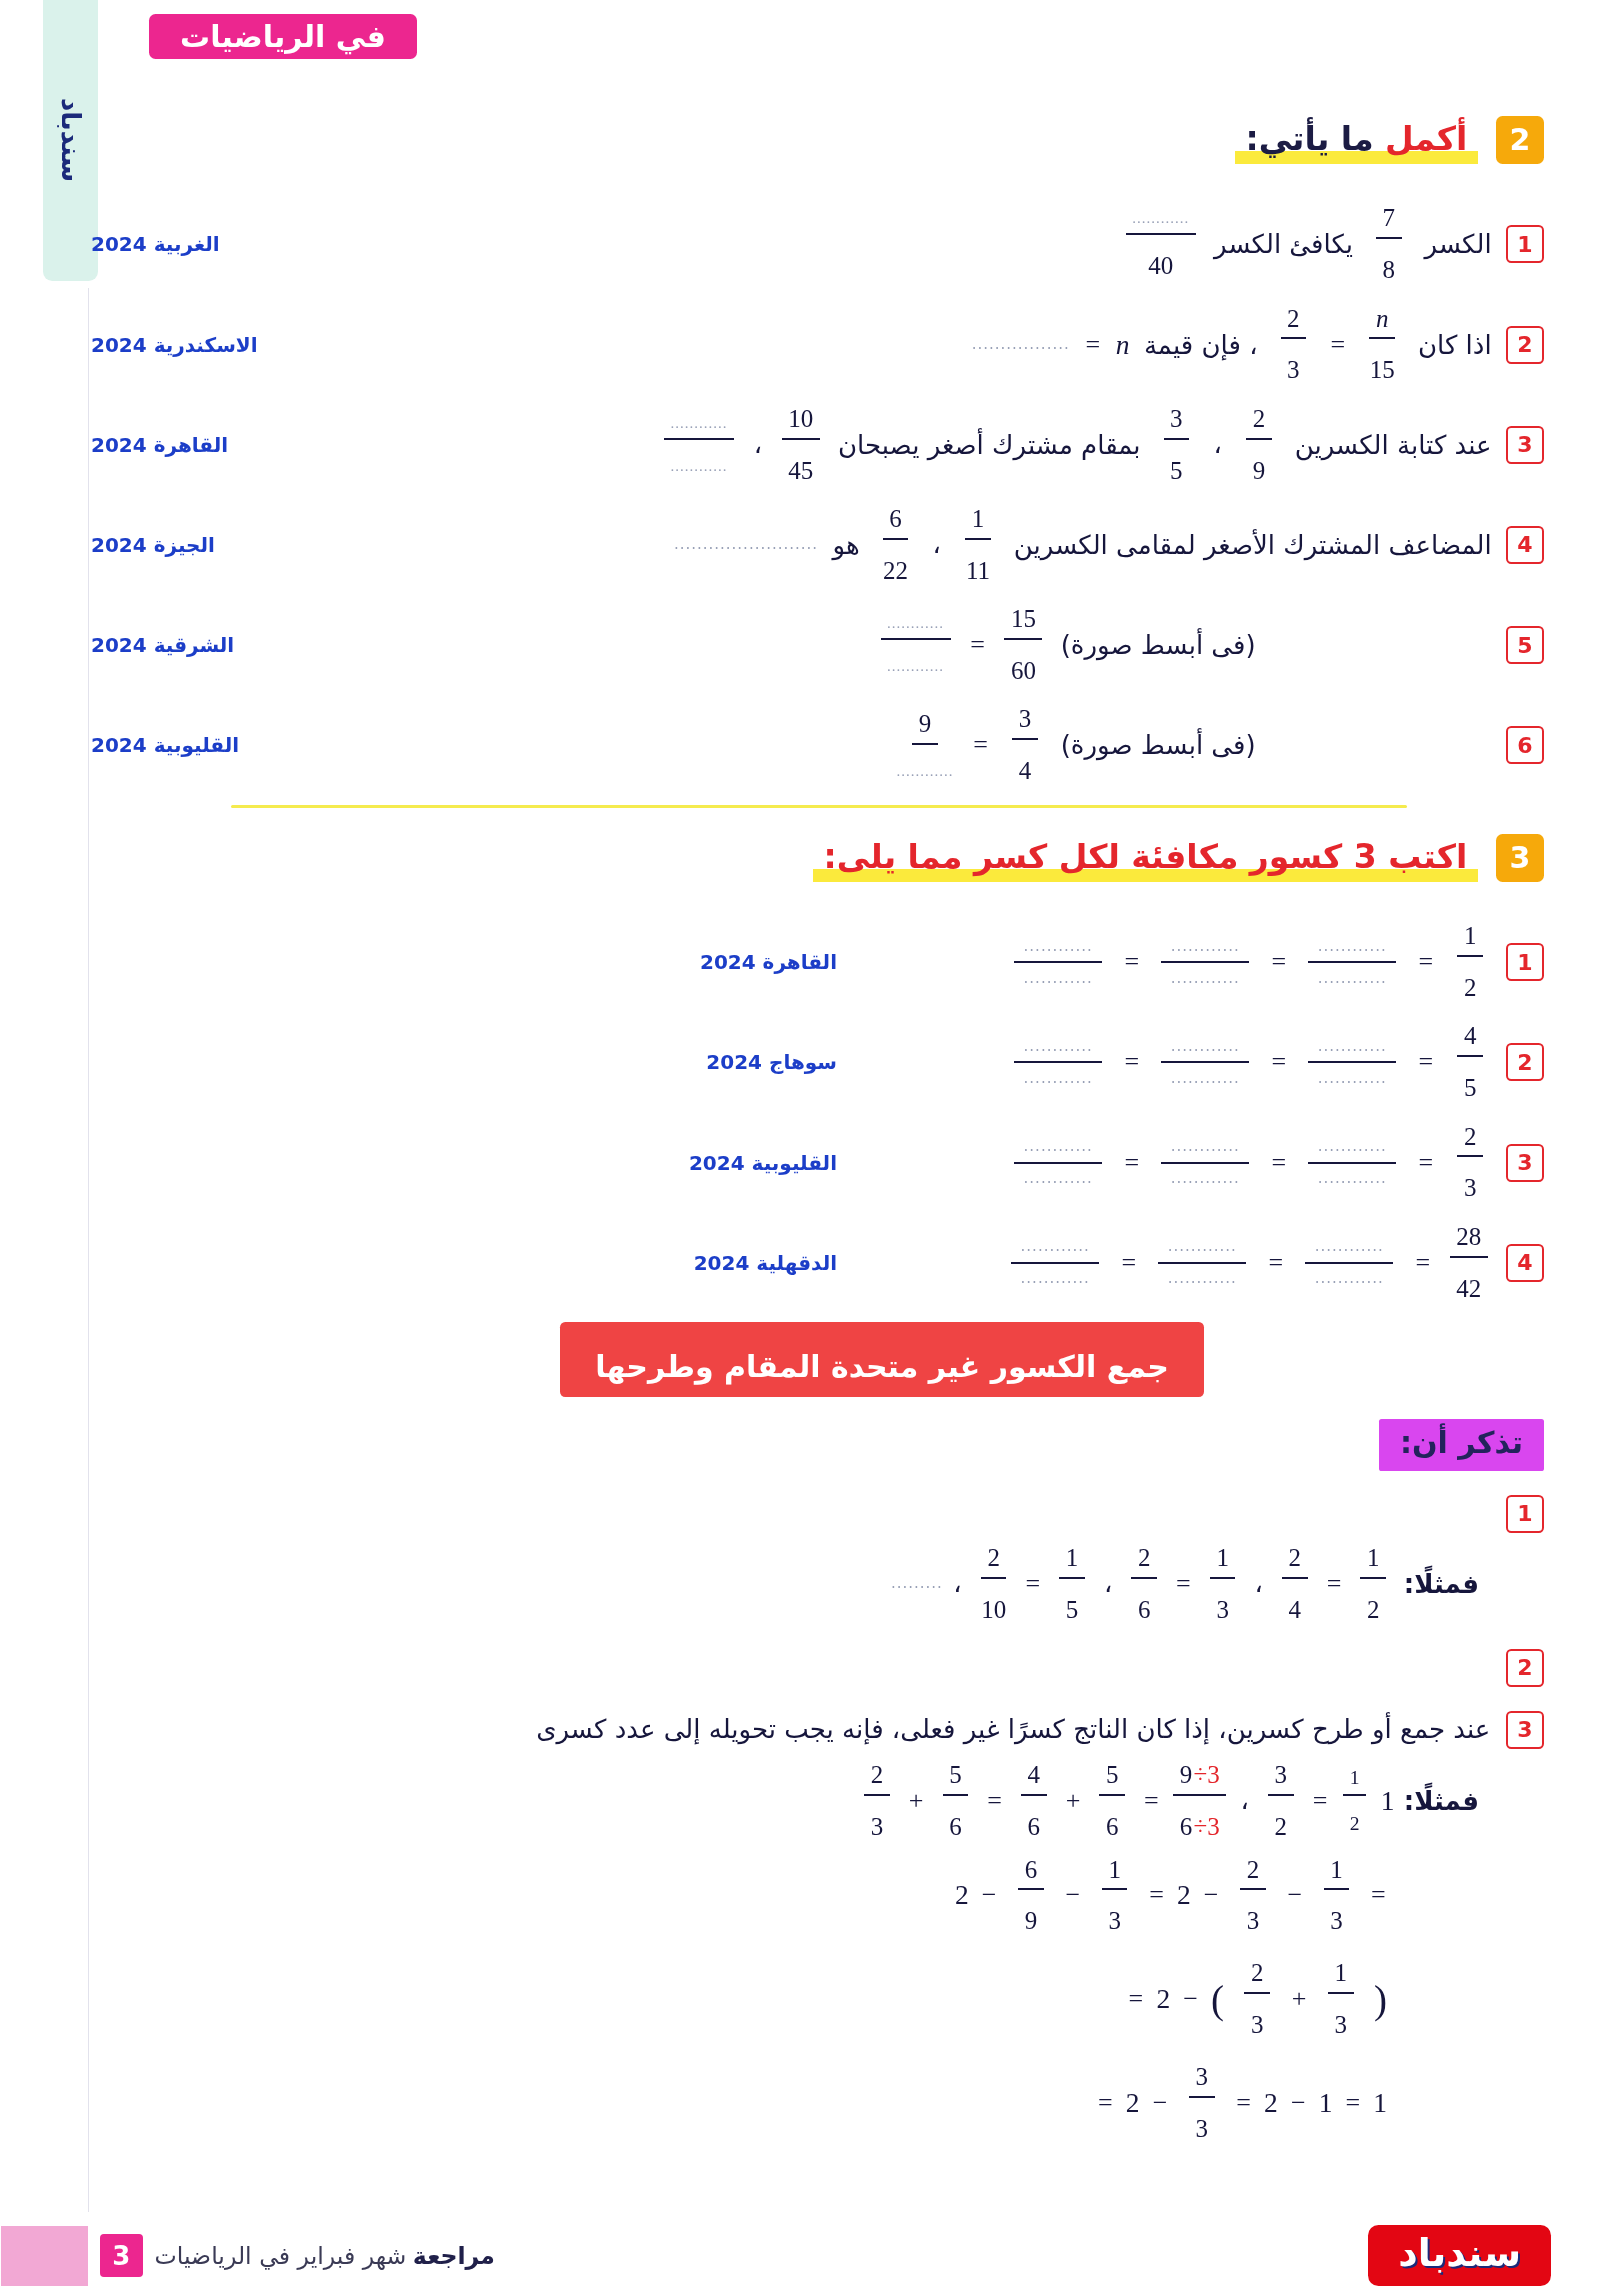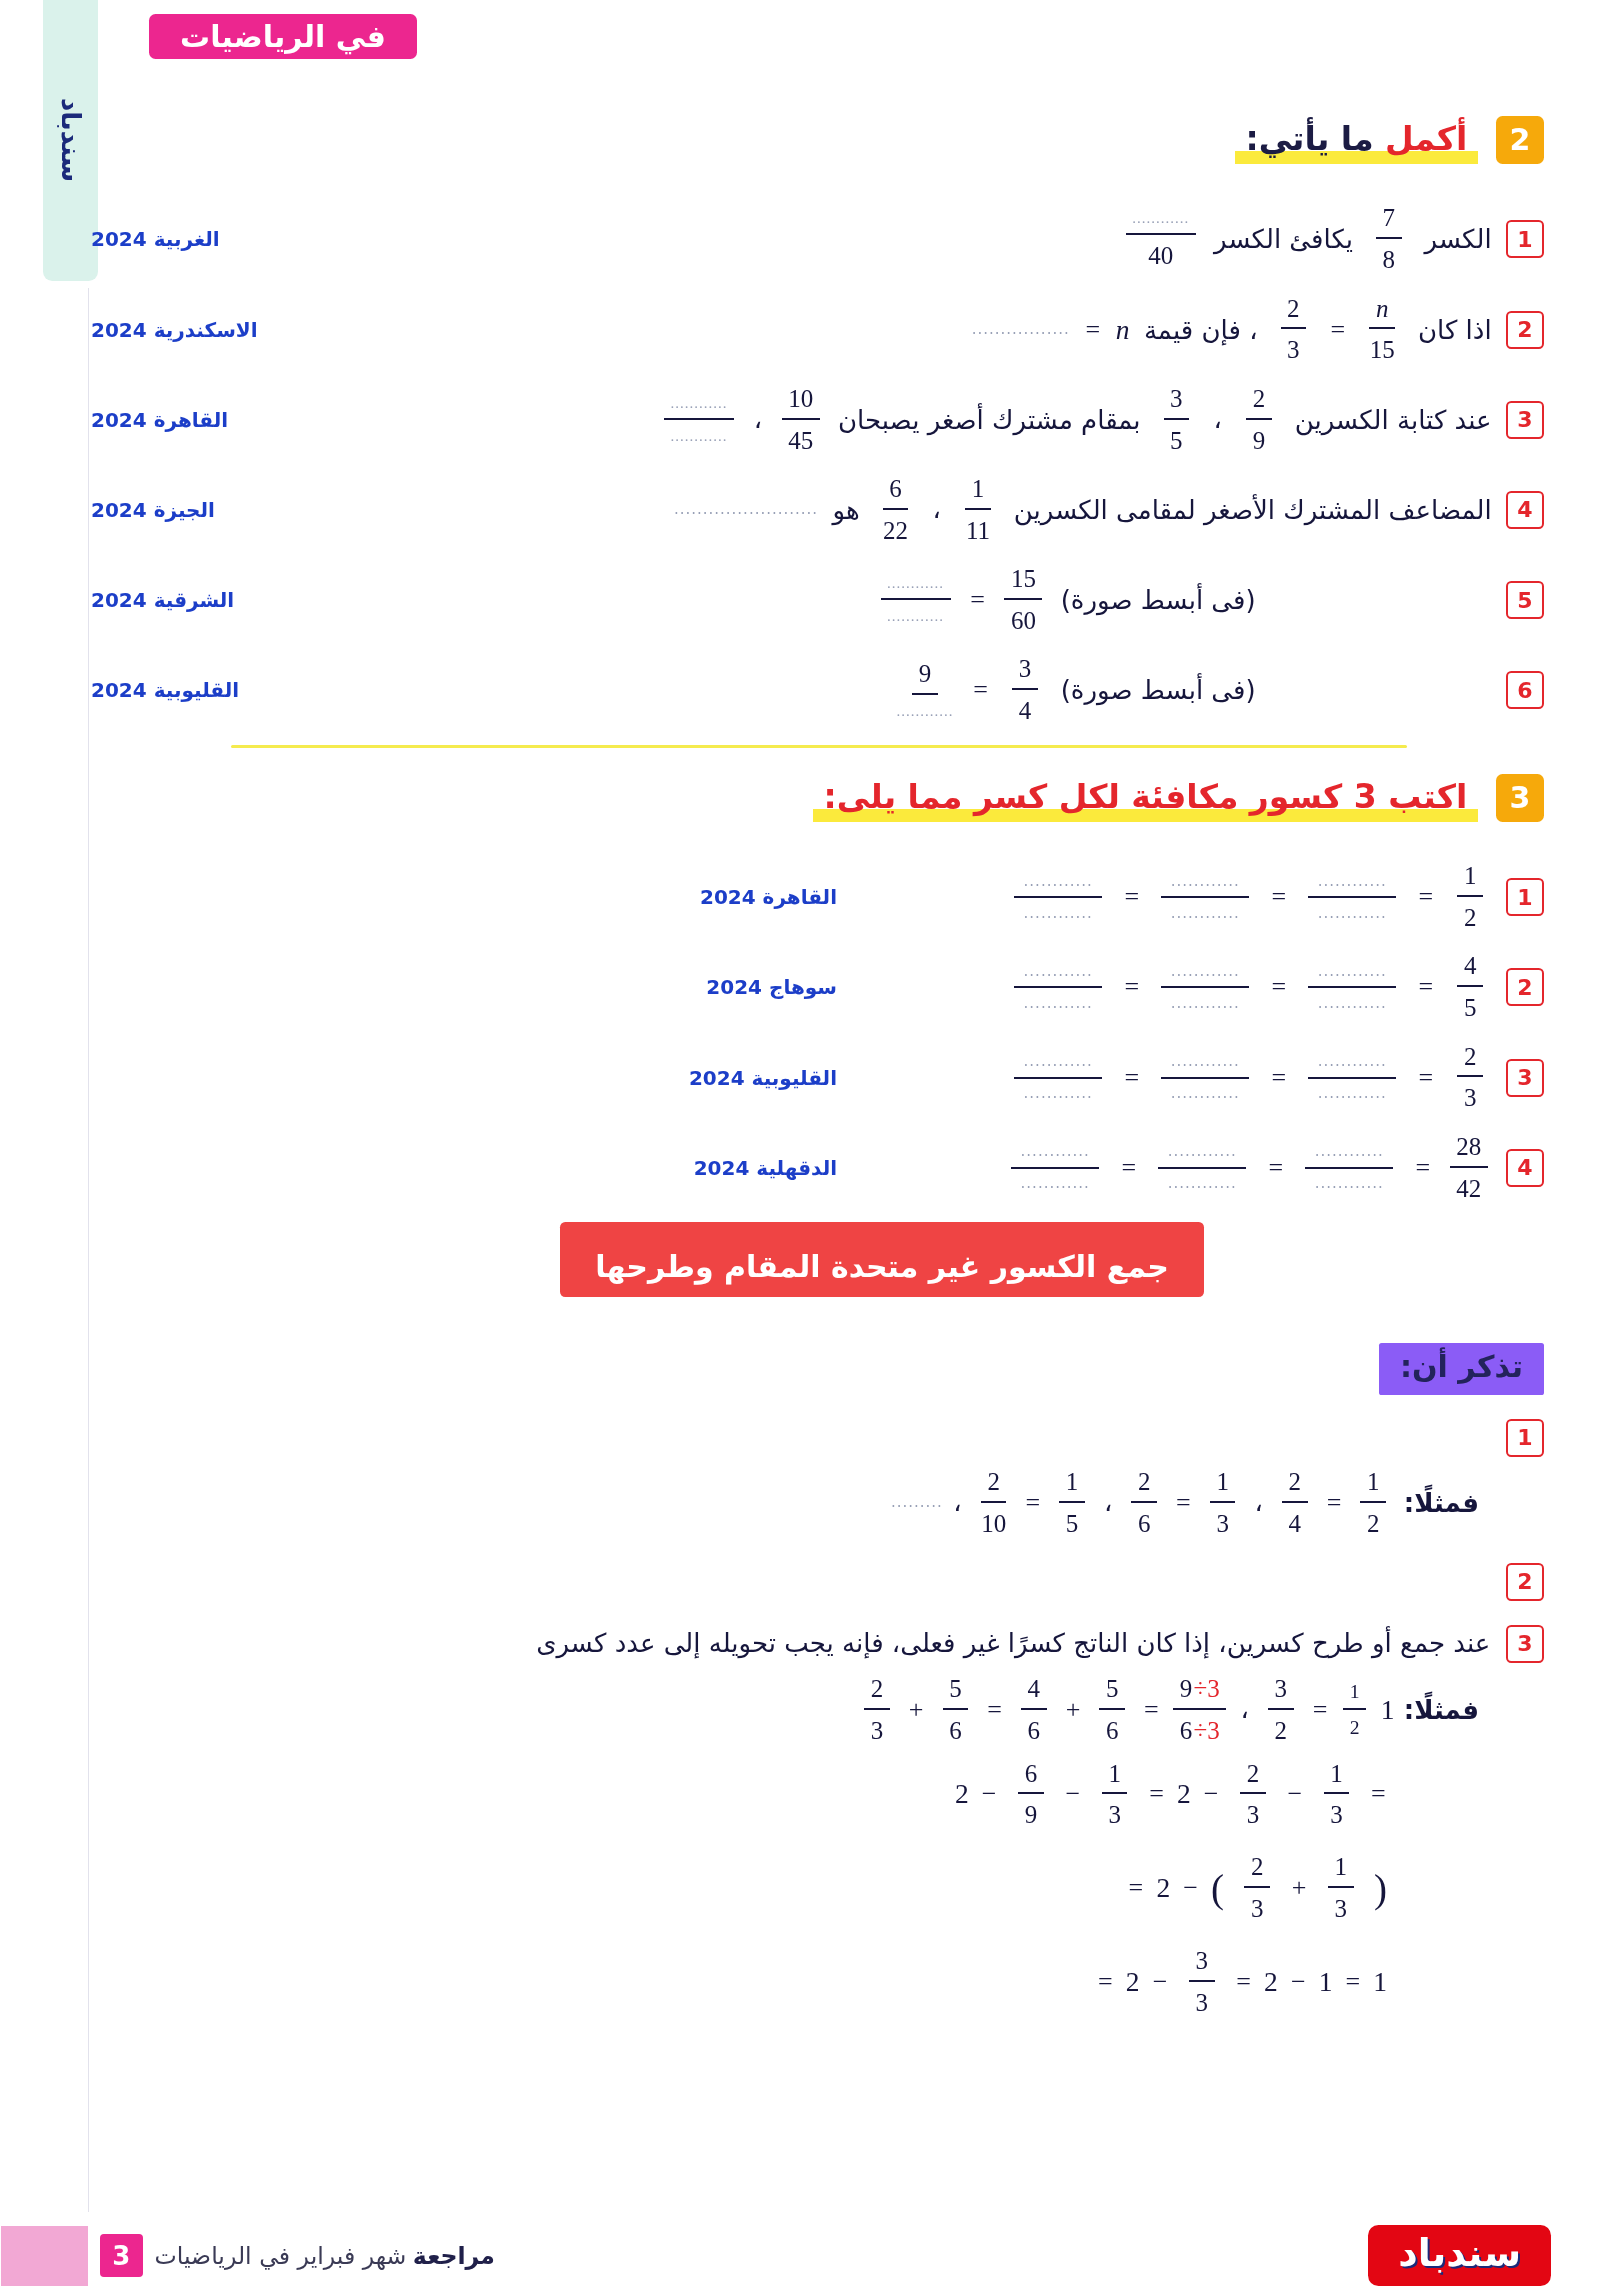--- a/index.html
+++ b/index.html
@@ -39,39 +39,39 @@
     display:flex; align-items:center; justify-content:center; }
   .q-label{ position:absolute; left:13px; color:#1C3EC8; font-size:20px; font-weight:bold; white-space:nowrap; }
   .q-label.l3{ left:auto; right:707px; }
   .q-note{ margin-right:236px; }
 
   
   .frac{ display:inline-flex; flex-direction:column; align-items:center; direction:ltr;
     font-family:"Liberation Serif", serif; font-size:25px; line-height:1.2; margin:0 3.9px; min-width:35px; }
   .frac .fn{ border-bottom:2px solid #16163c; padding:0 6.5px 3.9px; display:flex;
     justify-content:center; align-items:baseline; gap:1.3px; }
-  .frac .fd{ padding-top:6px; display:flex; justify-content:center; gap:1.3px; }
+  .frac .fd{ padding-top:16px; display:flex; justify-content:center; gap:1.3px; }
   .dots{ color:#98a0b6; font-size:15px; letter-spacing:1px; line-height:1.4; }
   .vn{ font-style:italic; }
   .var{ font-family:"Liberation Serif", serif; font-style:italic; font-size:27.5px; }
   .eq,.op,.cm{ font-family:"Liberation Serif", serif; font-size:26px; padding:0 1.3px; }
   .mn{ font-family:"Liberation Serif", serif; font-size:27.5px; }
   .sm{ font-size:19.6px; min-width:26px; }
   .mwhole{ font-family:"Liberation Serif", serif; font-size:27.5px; }
 
   .bfrac{ display:inline-flex; flex-direction:column; align-items:center; margin:0 6.5px; }
   .bfrac .bar{ width:88px; height:2px; background:#16163c; margin:4.6px 0; }
 
   .sep{ height:3.3px; width:1176px; background:#F5EB4E; border-radius:2px; margin:17px 137px 25px auto; }
 
   .banner{ width:fit-content; background:#ef4444; color:#fff; font-weight:bold; font-size:30px;
     padding:27px 35px 13px; border-radius:5.2px; margin:10.5px 340px 0 auto; }
 
-  .rem-title{ width:fit-content; background:#8b5cf6; color:#23235c; font-weight:bold;
-    font-size:30px; padding:6.5px 21px 10.5px; border-radius:2.6px; margin-top:46px; }
+  .rem-title{ width:fit-content; background:#d946ef; color:#23235c; font-weight:bold;
+    font-size:30px; padding:6.5px 21px 10.5px; border-radius:2.6px; margin-top:22px; }
 
   .r-row{ display:flex; align-items:center; gap:15.7px; margin-top:23.6px; font-size:26px; position:relative; }
   .r-text{ line-height:1.5; }
 
   .ex-row{ display:flex; align-items:center; gap:9.2px; margin:10.5px 65px 0 0; font-size:25px; }
   .ex-label{ font-size:26px; font-weight:bold; }
 
   .math-col{ direction:ltr; display:flex; flex-direction:column; align-items:flex-end;
     row-gap:22px; width:fit-content; margin:13px 157px 0 auto; }
   .m-line{ display:flex; align-items:center; gap:11.8px; direction:ltr;

